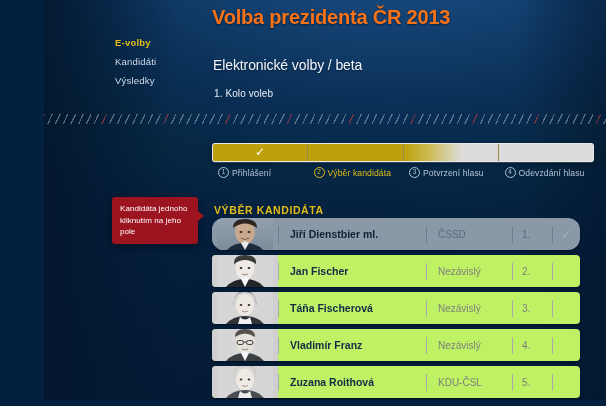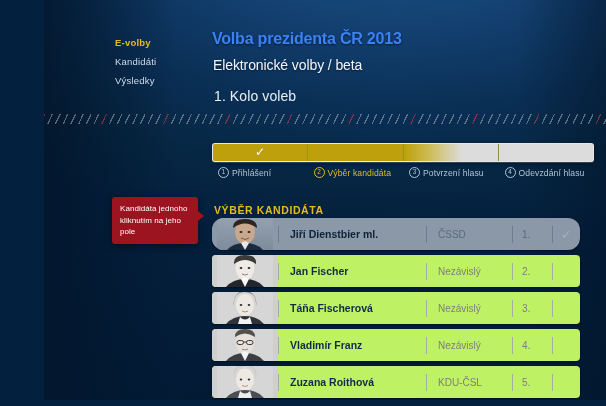--- a/index.html
+++ b/index.html
@@ -29,32 +29,32 @@
   }
   
   .nav{
     position:absolute;left:71px;top:33px;width:90px;
     font-size:9.5px;line-height:19px;letter-spacing:.2px;
   }
   .nav .nav-item{color:#cfdcea;white-space:nowrap;cursor:pointer;}
   .nav .nav-item.active{color:#e3bd17;font-weight:bold;}
   
   .h-title{
-    position:absolute;left:168px;top:30px;
-    font-size:16px;font-weight:bold;color:#3b82f6;letter-spacing:-0.2px;
+    position:absolute;left:168px;top:6px;
+    font-size:20px;font-weight:bold;color:#f97316;letter-spacing:-0.2px;
     text-shadow:0 1px 2px rgba(0,10,25,.6);
   }
   .h-sub{
     position:absolute;left:169px;top:57px;
     font-size:14px;font-weight:normal;color:#f2f6fb;letter-spacing:-0.1px;
     text-shadow:0 1px 2px rgba(0,10,25,.5);
   }
   .h-round{
     position:absolute;left:170px;top:88px;
-    font-size:14px;color:#e9eff6;letter-spacing:.1px;
+    font-size:10px;color:#e9eff6;letter-spacing:.1px;
   }
   
   .divider{
     position:absolute;left:0;top:114px;width:606px;height:10px;
     overflow:hidden;opacity:.62;
   }
   .divider .slashes{
     position:absolute;left:0;top:0;width:606px;height:10px;
     background-image:repeating-linear-gradient(
        115deg,

